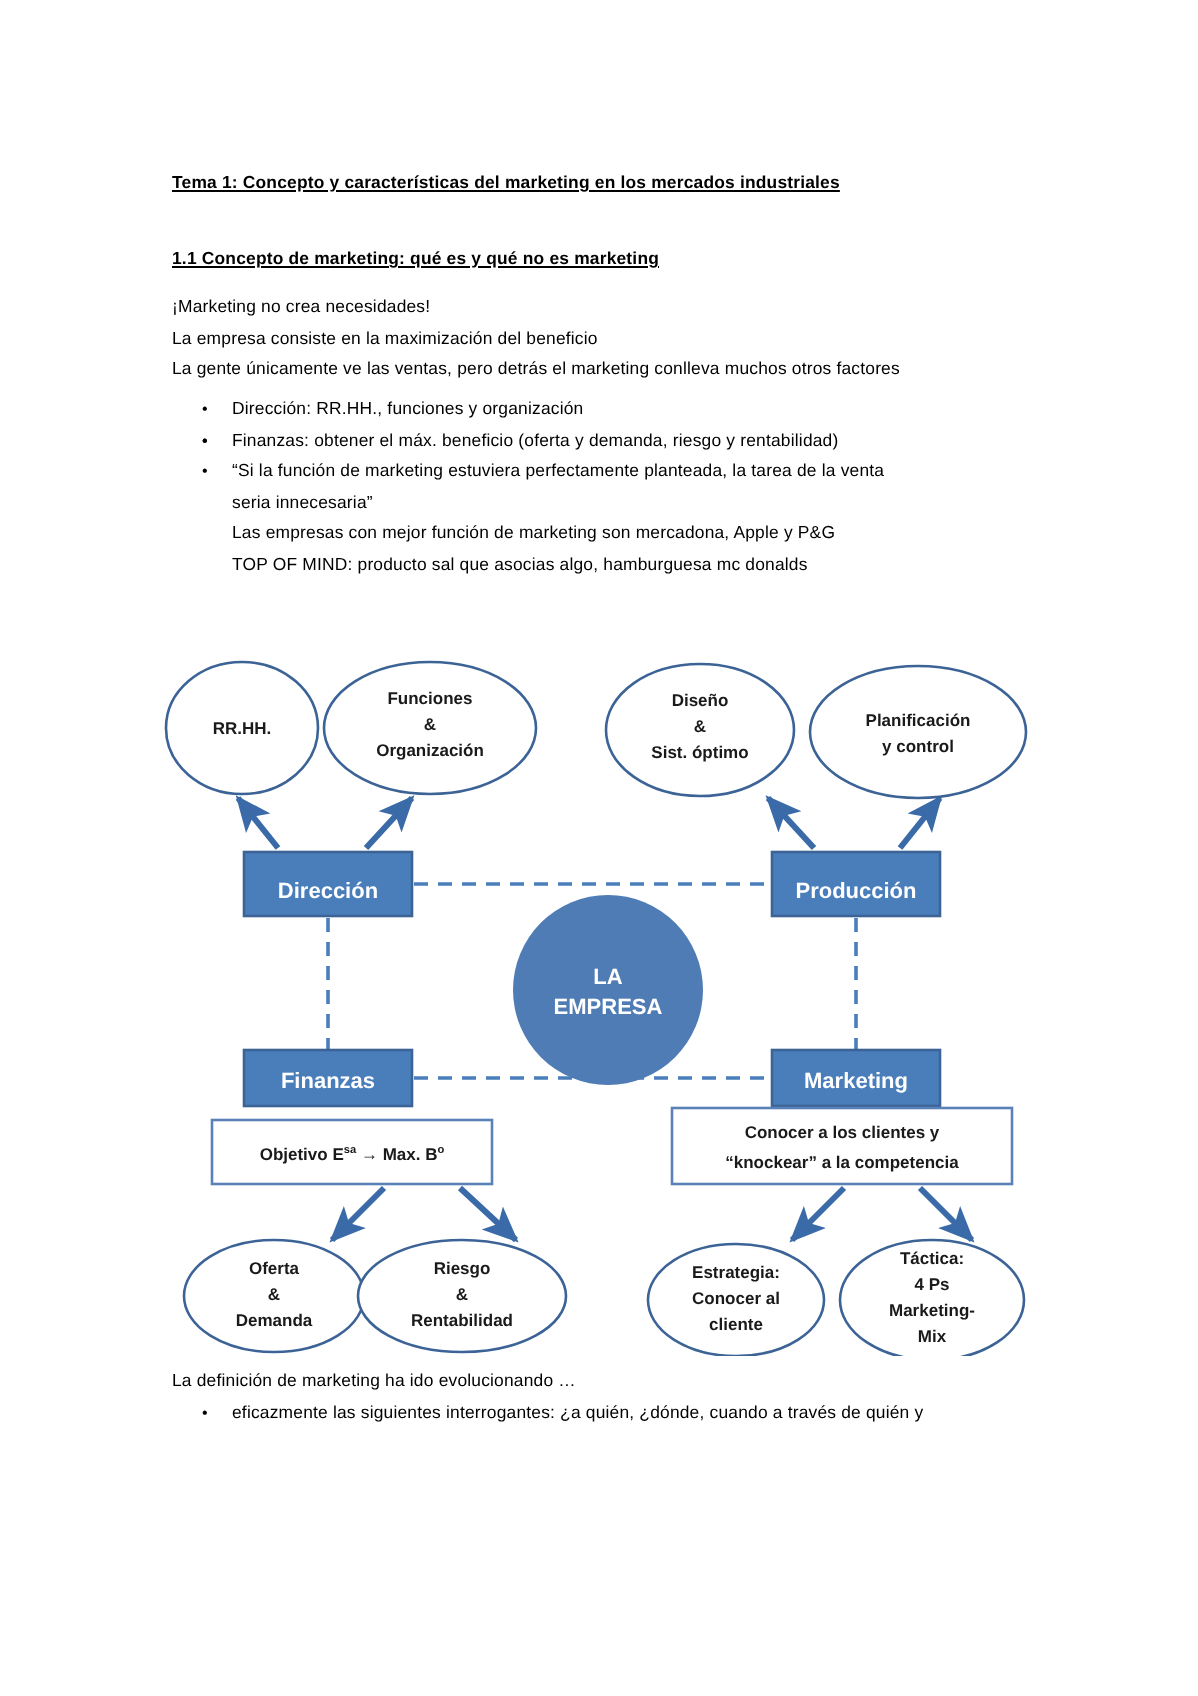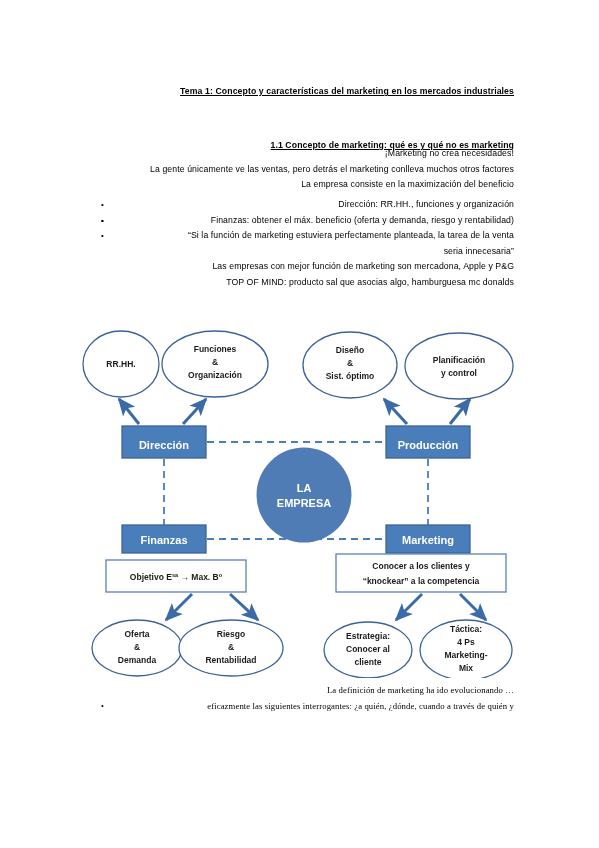--- a/index.html
+++ b/index.html
@@ -15,21 +15,20 @@
     color: #000000;
     overflow: hidden;
   }
 
   #page {
     position: absolute;
     left: 0; top: 0;
     width: 548px;
     height: 848px;
     background: #ffffff;
-    text-align: right;
   }
 
   
   .doc-text {
     position: absolute;
     left: 86px;
     width: 428px;
     font-size: 8.7px;
     line-height: 15.6px;
     letter-spacing: 0.1px;
@@ -111,28 +110,28 @@
 </style>
 </head>
 <body>
 
 <div id="page">
 
   <div class="doc-text" style="top:84px;">
     <div class="title-line">Tema 1: Concepto y características del marketing en los mercados industriales</div>
   </div>
 
-  <div class="doc-text" style="top:122px;margin-top:16px;">
+  <div class="doc-text" style="top:122px;">
     <div class="subtitle-line">1.1 Concepto de marketing: qué es y qué no es marketing</div>
   </div>
 
   <div class="doc-text" style="top:146px;">
     <div class="plain-line">¡Marketing no crea necesidades!</div>
+    <div class="plain-line">La empresa consiste en la maximización del beneficio</div>
     <div class="plain-line">La gente únicamente ve las ventas, pero detrás el marketing conlleva muchos otros factores</div>
-    <div class="plain-line">La empresa consiste en la maximización del beneficio</div>
   </div>
 
   <div class="doc-text" style="top:197px;">
     <ul class="bullets">
       <li>
         <span class="bdot">•</span>
         <span>Dirección: RR.HH., funciones y organización</span>
       </li>
       <li>
         <span class="bdot">•</span>
@@ -268,21 +267,21 @@
       <g>
         <ellipse cx="388" cy="322" rx="46" ry="30" fill="#ffffff" stroke="#3c6396" stroke-width="1.3"></ellipse>
         <text class="elliplabel" x="388" y="304">Táctica:</text>
         <text class="elliplabel" x="388" y="317">4 Ps</text>
         <text class="elliplabel" x="388" y="330">Marketing-</text>
         <text class="elliplabel" x="388" y="343">Mix</text>
       </g>
     </svg>
   </div>
 
-  <div class="doc-text" style="top:683px;font-family:Liberation Serif, serif;">
+  <div class="doc-text" style="top:683px;">
     <div class="plain-line">La definición de marketing ha ido evolucionando …</div>
     <ul class="bullets">
       <li>
         <span class="bdot">•</span>
         <span class="sub-line">eficazmente las siguientes interrogantes: ¿a quién, ¿dónde, cuando a través de quién y</span>
       </li>
     </ul>
   </div>
 
 </div>

